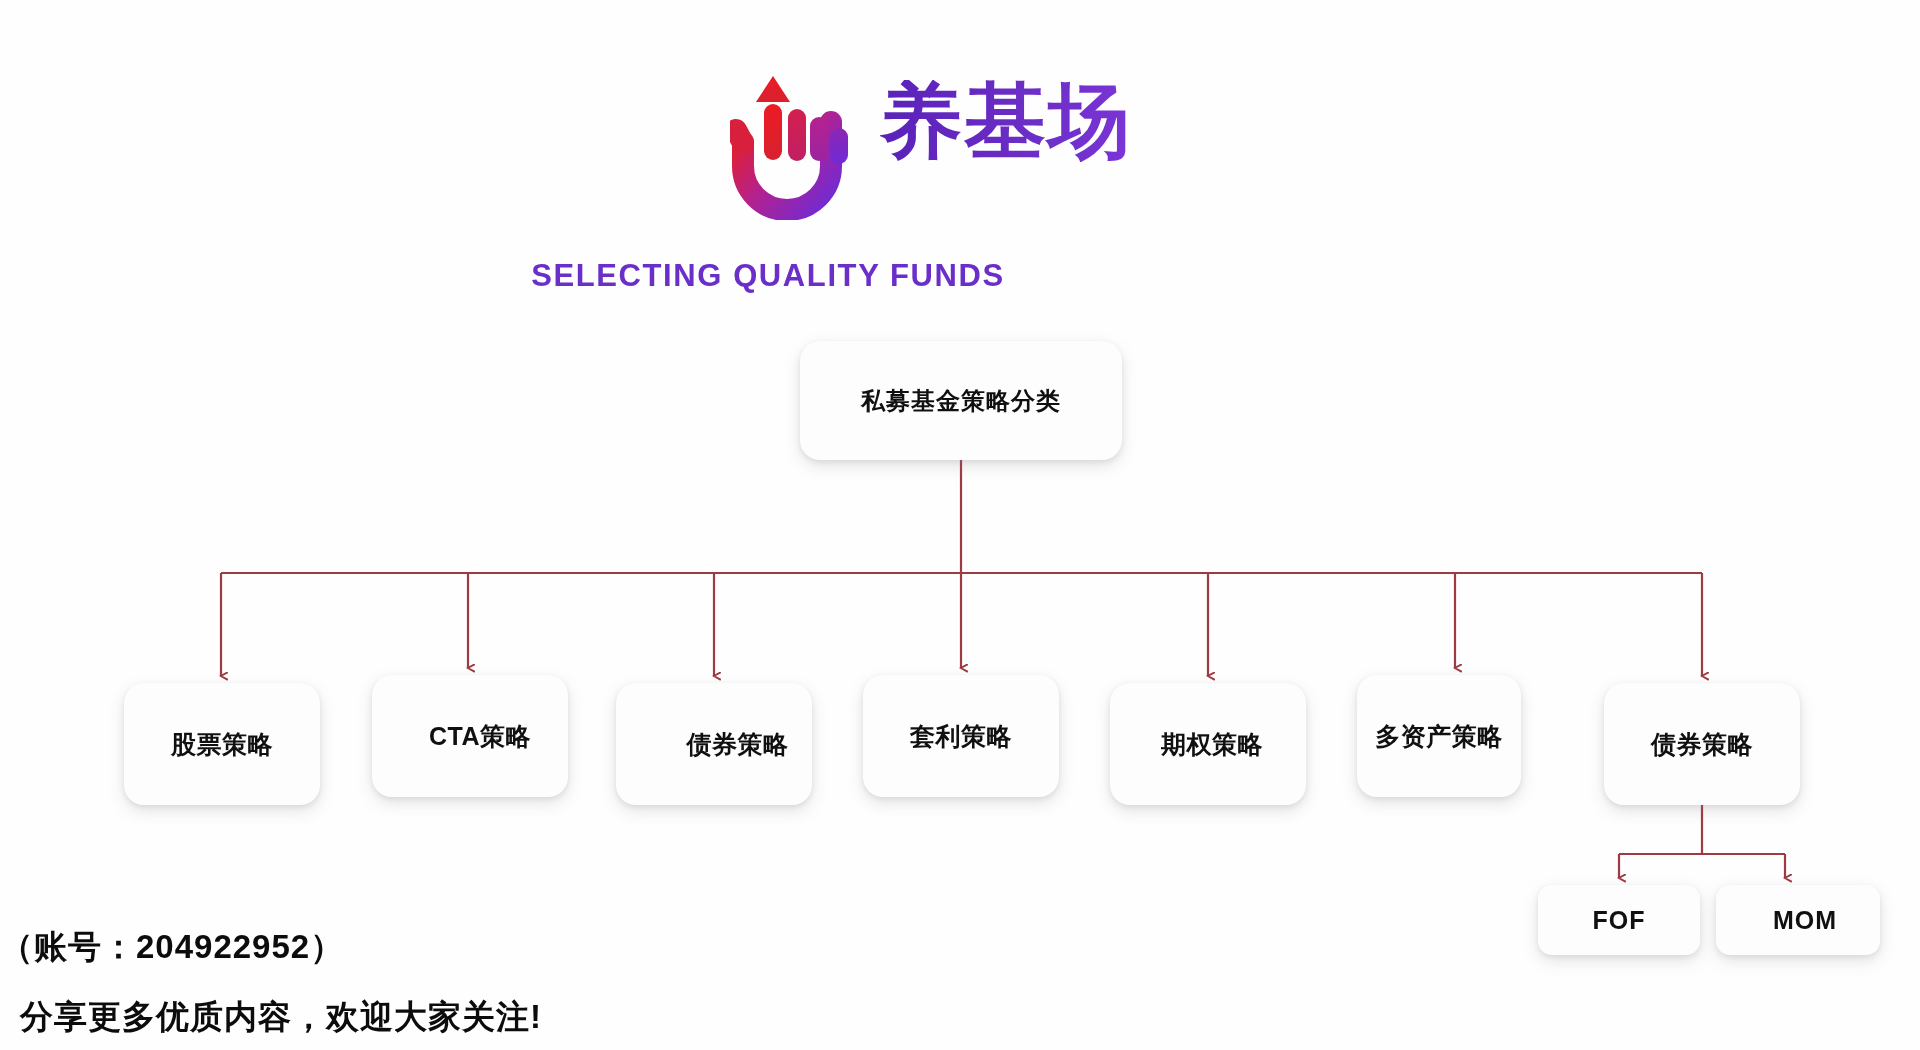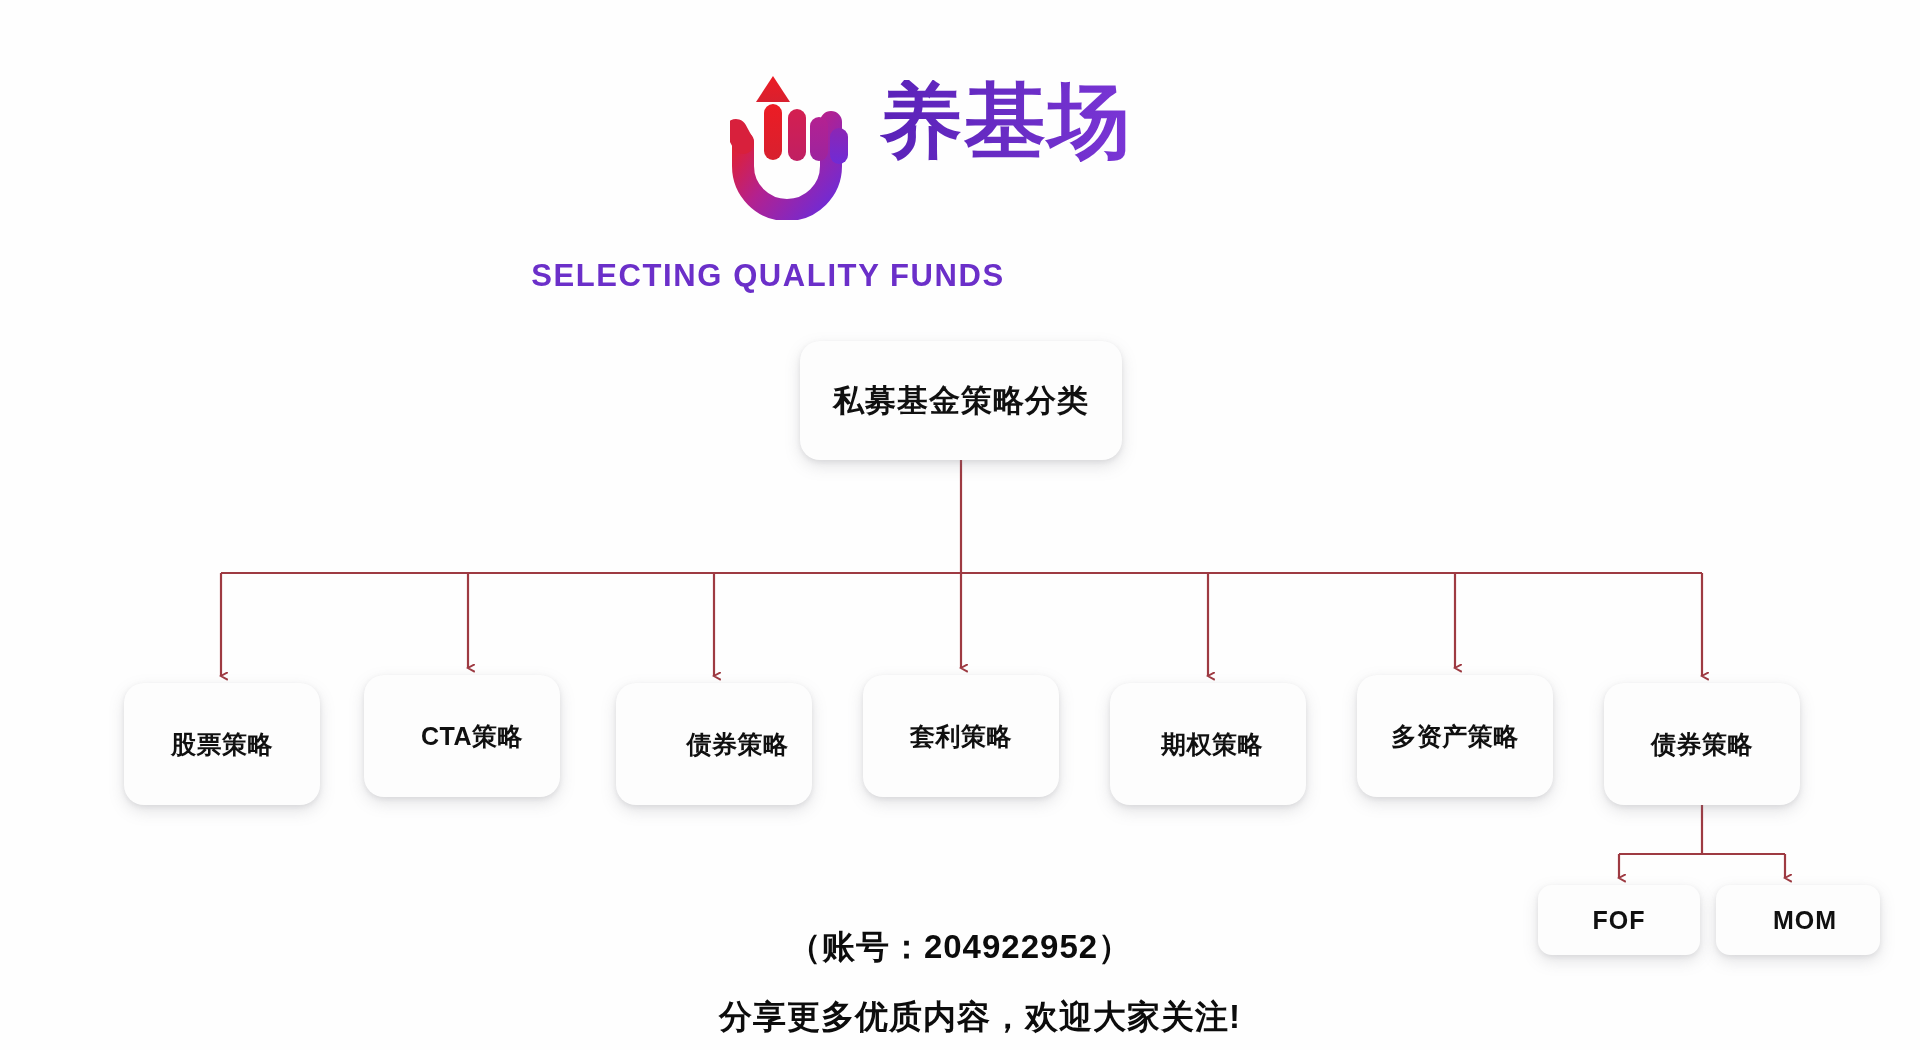--- a/index.html
+++ b/index.html
@@ -78,21 +78,21 @@
                 0 2px 5px rgba(120,120,130,0.14);
     display: flex;
     align-items: center;
     justify-content: center;
     color: #101010;
     font-weight: bold;
     text-align: center;
     box-sizing: border-box;
   }
   .node-root {
-    font-size: 31px;
+    font-size: 24px;
     letter-spacing: 1px;
   }
   .node-l1 {
     font-size: 25px;
     letter-spacing: 0.5px;
   }
   .node-l2 {
     font-size: 25px;
     border-radius: 14px;
     letter-spacing: 1px;
@@ -106,21 +106,20 @@
     width: 1920px;
     height: 1050px;
     pointer-events: none;
   }
 
   
   .footer-line {
     position: absolute;
     left: 0;
     width: 1920px;
-    text-align: center;
     color: #0c0c0c;
     font-weight: bold;
     white-space: nowrap;
   }
   #footer-account {
     top: 925px;
     font-size: 33px;
     letter-spacing: 1px;
   }
   #footer-cta {
@@ -210,37 +209,37 @@
   </svg>
 
   <div class="node node-root" style="left:800px; top:341px; width:322px; height:119px;">
     <span>私募基金策略分类</span>
   </div>
 
   <div class="node node-l1" style="left:124px; top:683px; width:196px; height:122px;">
     <span>股票策略</span>
   </div>
 
-  <div class="node node-l1" style="left:364px; top:675px; width:196px; height:122px;padding-left:20px;">
+  <div class="node node-l1" style="left:372px; top:675px; width:196px; height:122px;padding-left:20px;">
     <span>CTA策略</span>
   </div>
 
   <div class="node node-l1" style="left:616px; top:683px; width:196px; height:122px;padding-left:47px;">
     <span>债券策略</span>
   </div>
 
   <div class="node node-l1" style="left:863px; top:675px; width:196px; height:122px;">
     <span>套利策略</span>
   </div>
 
   <div class="node node-l1" style="left:1110px; top:683px; width:196px; height:122px;padding-left:8px;">
     <span>期权策略</span>
   </div>
 
-  <div class="node node-l1" style="left:1357px; top:675px; width:196px; height:122px;">
+  <div class="node node-l1" style="left:1357px; top:675px; width:164px; height:122px;">
     <span>多资产策略</span>
   </div>
 
   <div class="node node-l1" style="left:1604px; top:683px; width:196px; height:122px;">
     <span>债券策略</span>
   </div>
 
   <div class="node node-l2" style="left:1538px; top:885px; width:162px; height:70px;align-items:center;">
     <span>FOF</span>
   </div>

